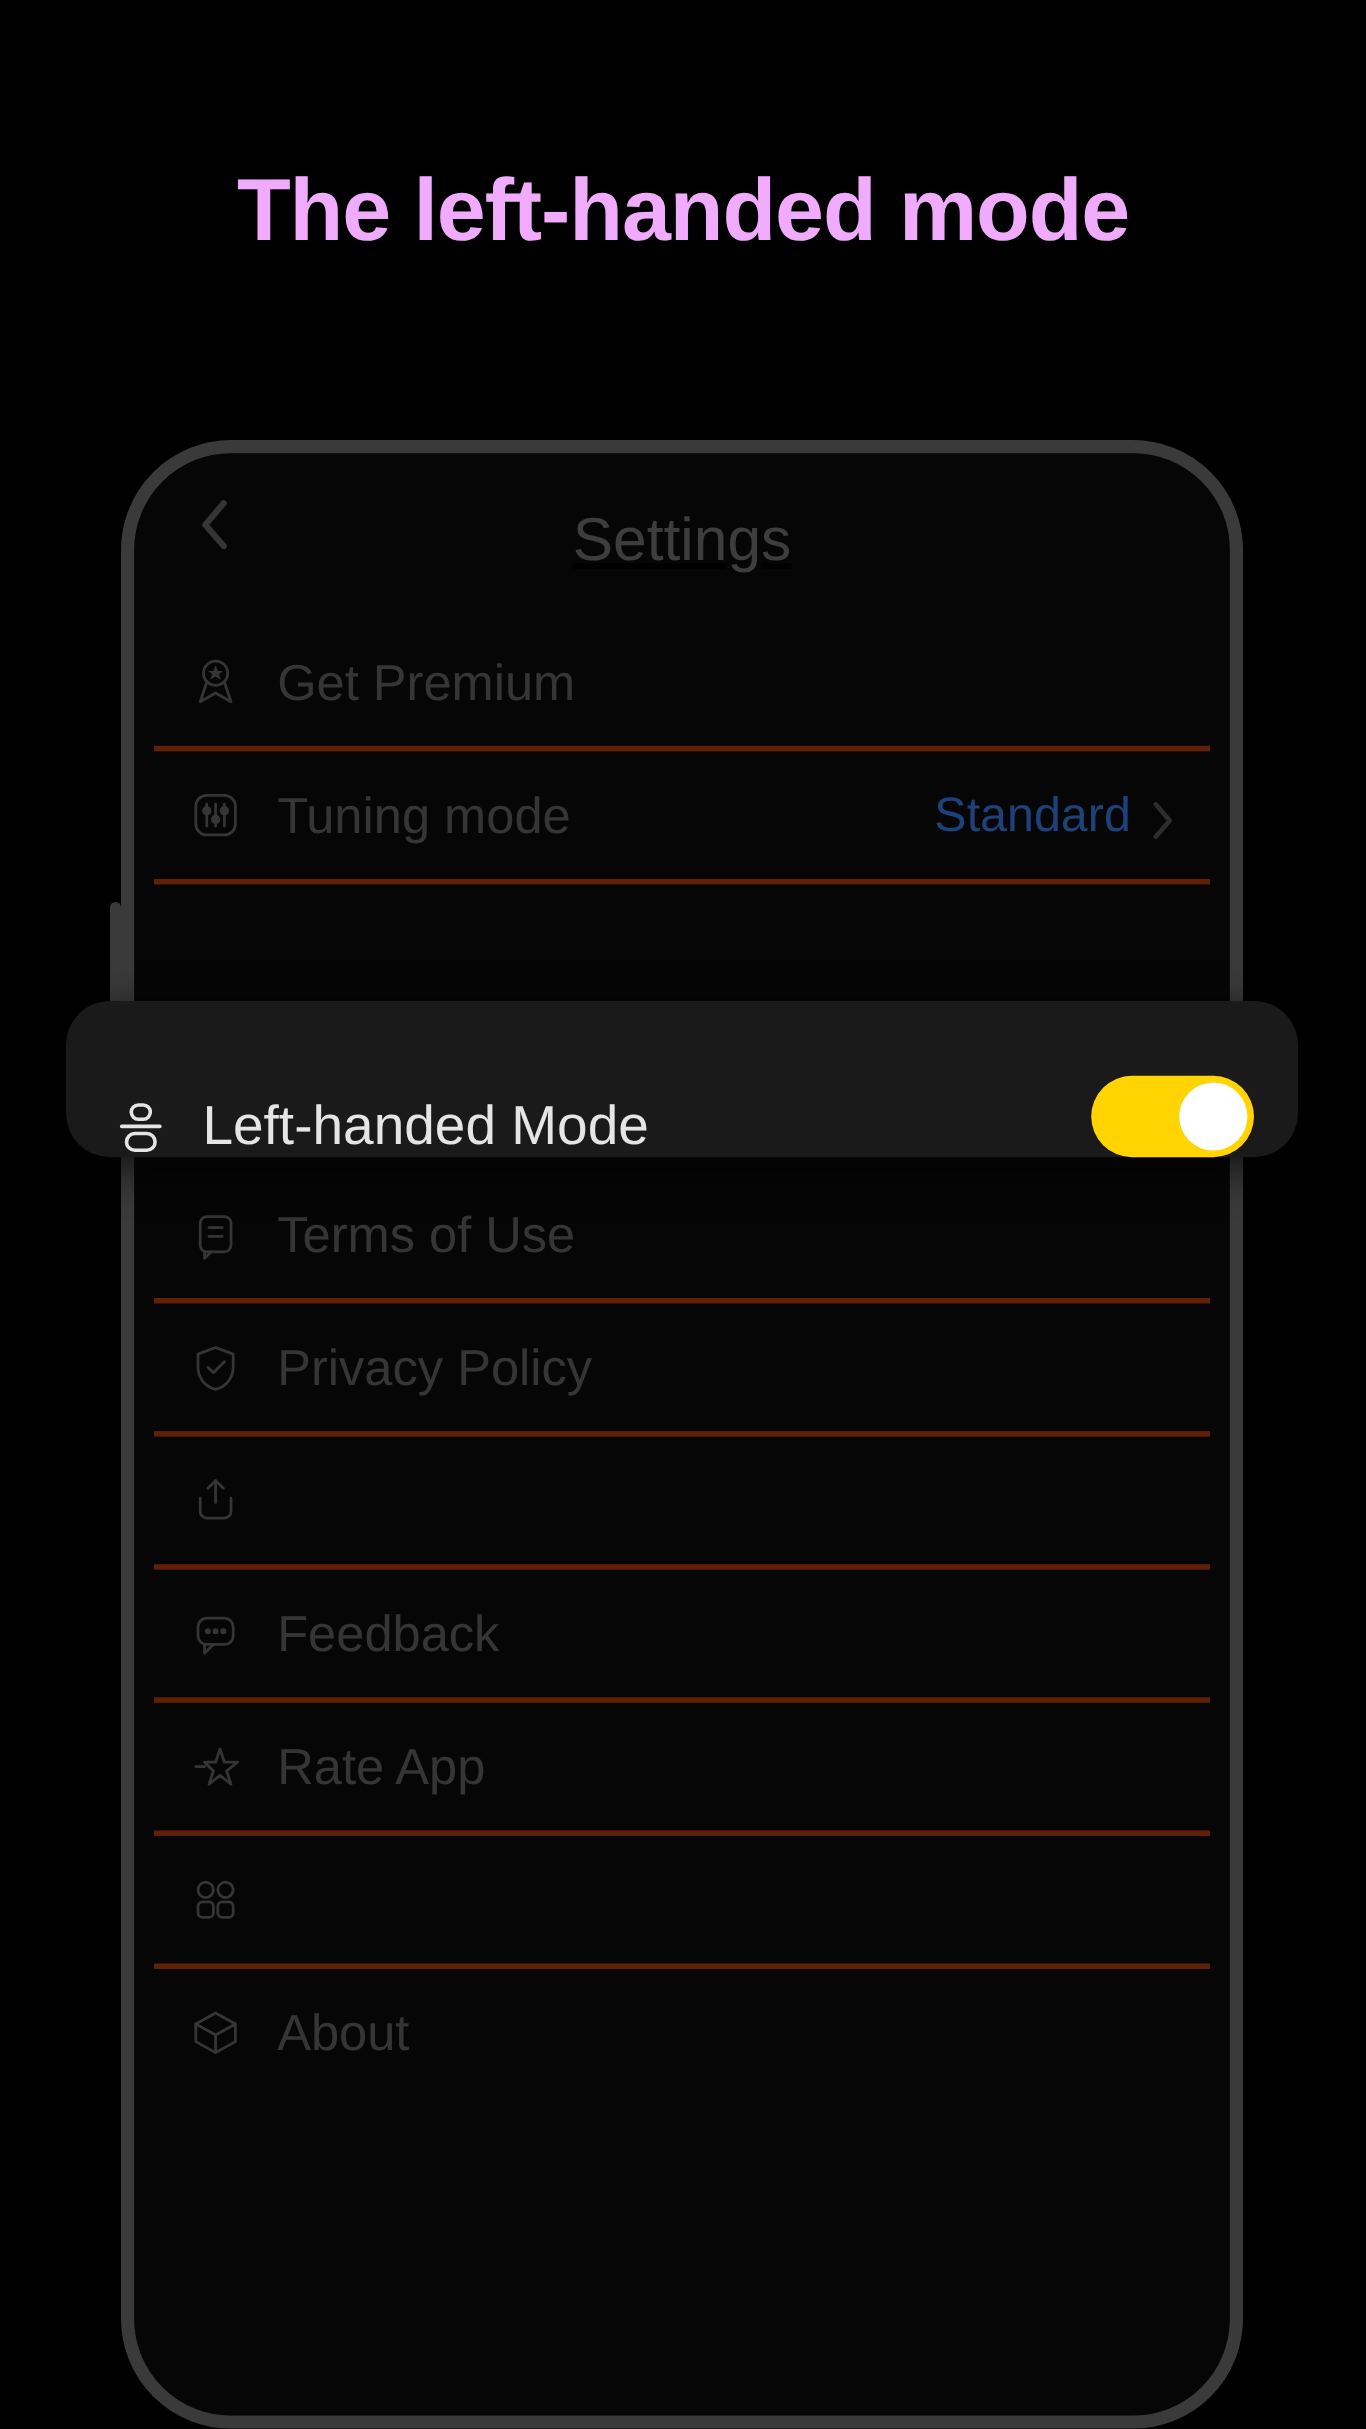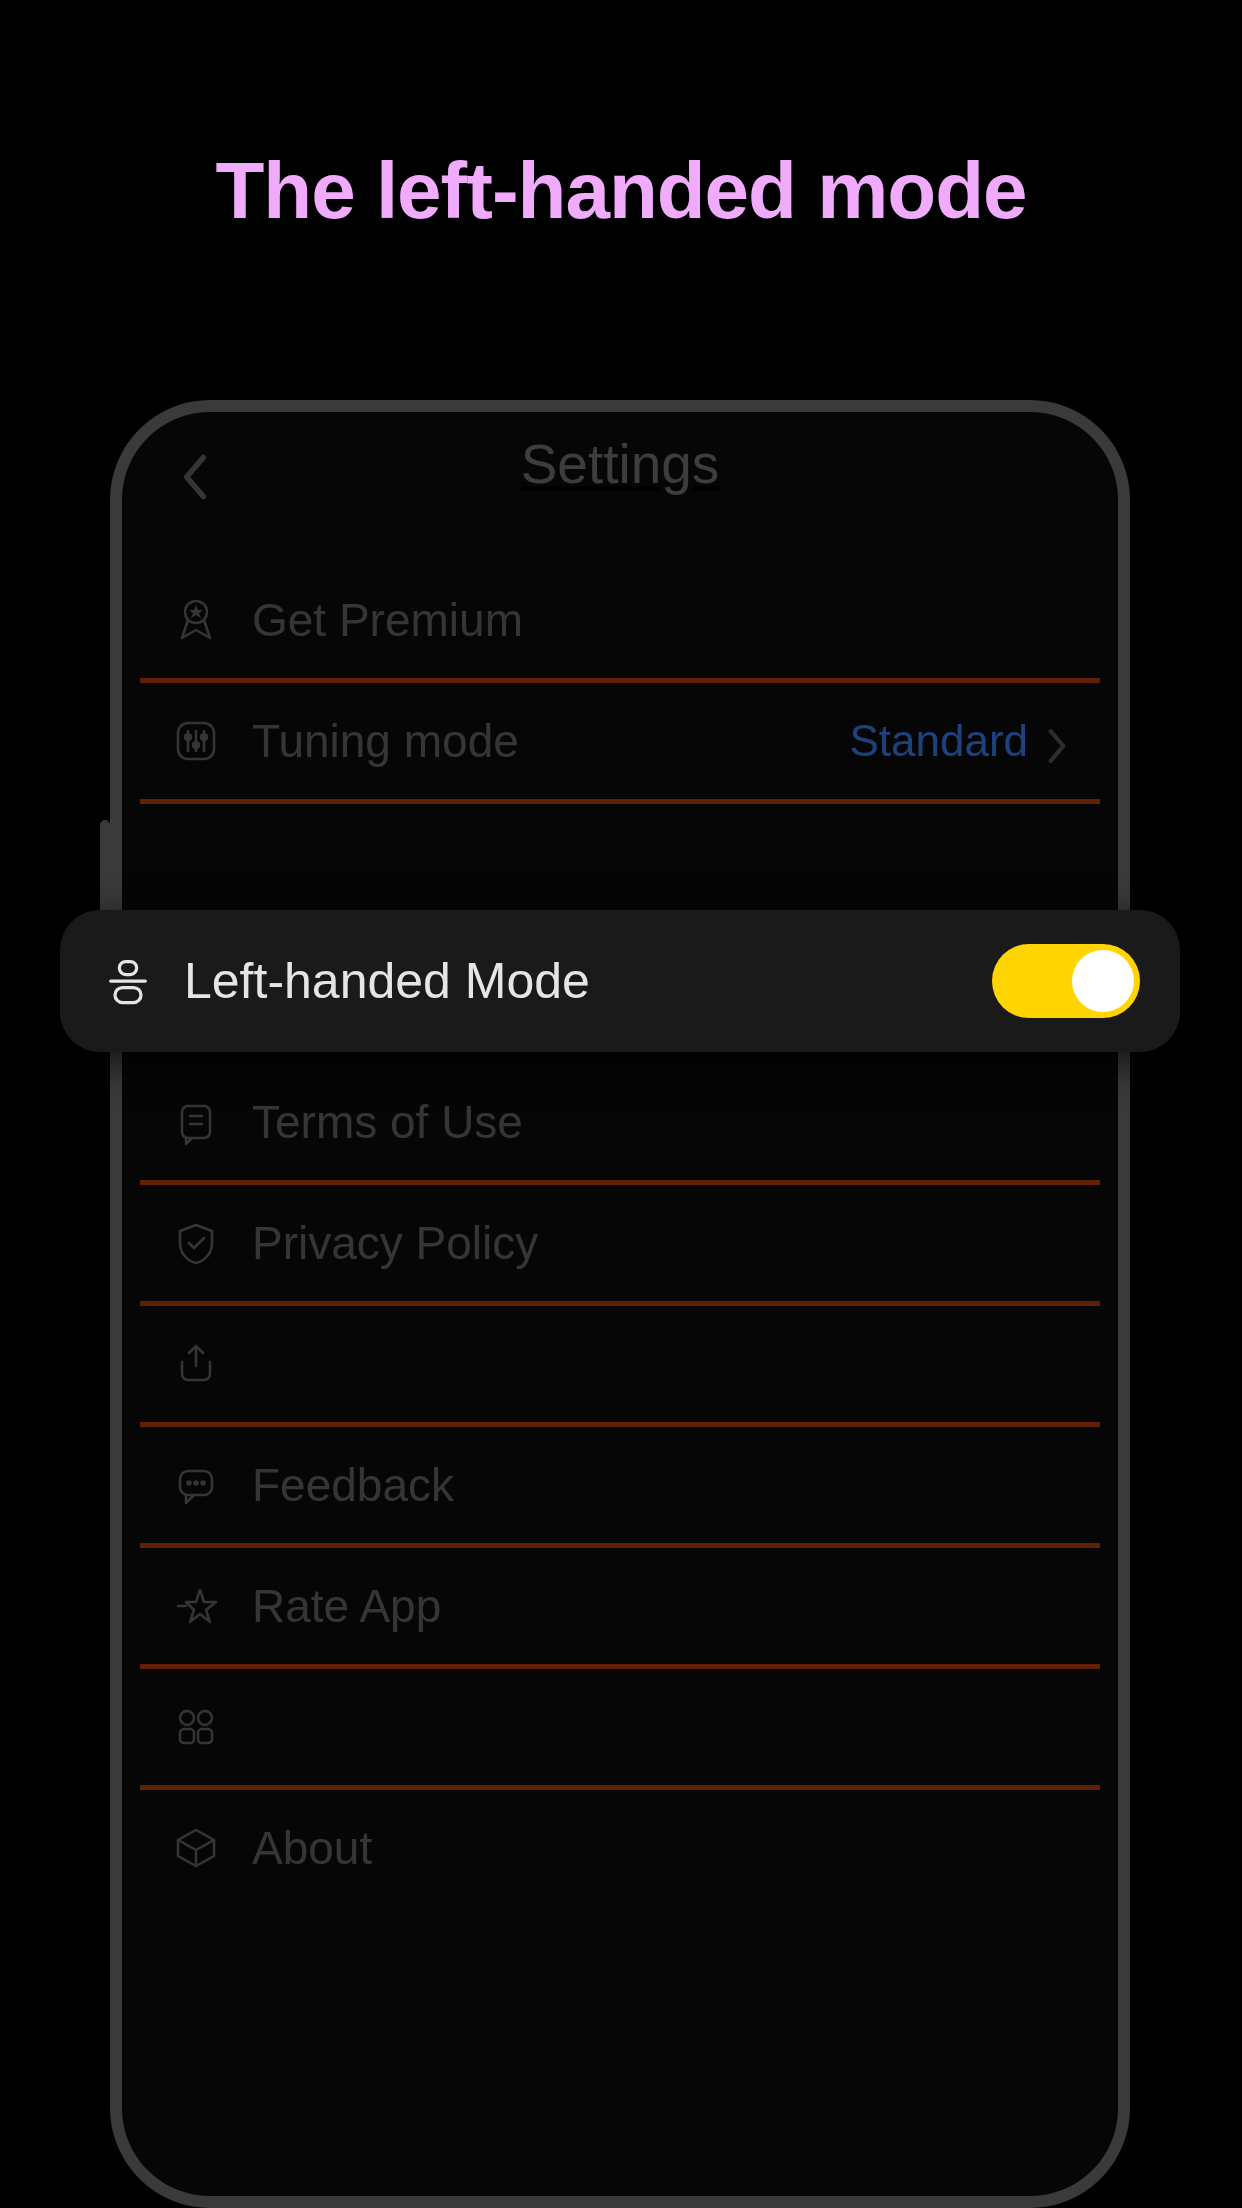--- a/index.html
+++ b/index.html
@@ -76,21 +76,21 @@
       pointer-events: none;
       z-index: 3;
     }
     .screen {
       position: absolute;
       inset: 0;
       padding: 20px 18px;
     }
     .header {
       display: flex;
-      align-items: flex-start;
+      align-items: flex-end;
       justify-content: center;
       position: relative;
       height: 90px;
       text-decoration: underline;
     }
     .back-btn {
       position: absolute;
       left: 35px;
       top: 50%;
       transform: translateY(-50%);
@@ -151,21 +151,21 @@
     
     .float-row {
       position: absolute;
       top: 910px;
       left: 60px;
       width: 1120px;
       height: 142px;
       background: #1a1a1a;
       border-radius: 40px;
       display: flex;
-      align-items: center;
+      align-items: flex-end;
       padding: 0 40px;
       z-index: 20;
       box-shadow: 0 10px 40px rgba(0,0,0,0.7);
     }
     .float-row .row-icon {
       color: #e5e5e5;
     }
     .float-row .row-label {
       color: #e5e5e5;
       font-size: 50px;

